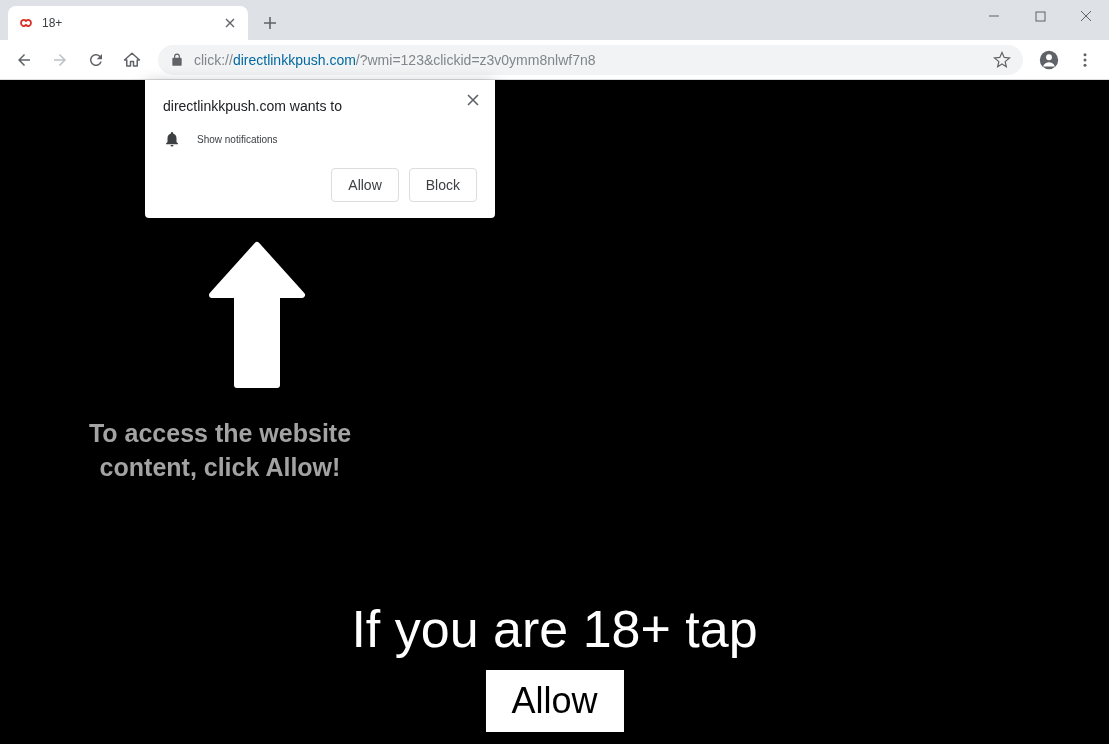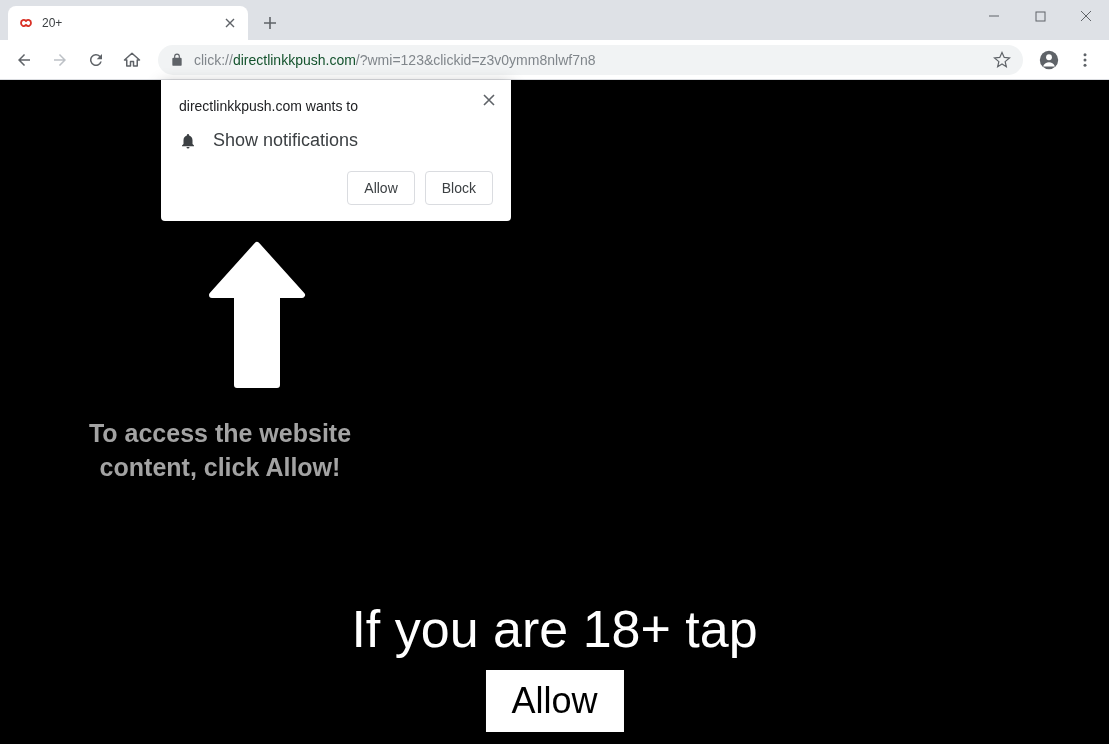--- a/index.html
+++ b/index.html
@@ -123,21 +123,21 @@
       color: #5f6368;
       display: flex;
       align-items: center;
     }
     .url-text {
       font-size: 14px;
       color: #80868b;
       white-space: nowrap;
     }
     .url-text .domain {
-      color: #14532d;
+      color: #0369a1;
     }
     .star-icon {
       color: #5f6368;
       display: flex;
       align-items: center;
       margin-left: auto;
     }
     .profile-btn, .menu-btn {
       width: 32px;
       height: 32px;
@@ -159,21 +159,20 @@
     .perm-popup {
       position: absolute;
       top: 0;
       left: 145px;
       width: 350px;
       background: #fff;
       box-shadow: 0 4px 16px rgba(0,0,0,0.3);
       border-radius: 0 0 4px 4px;
       padding: 18px 18px 16px 18px;
       z-index: 10;
-      margin-left: 16px;
     }
     .perm-close {
       position: absolute;
       top: 10px;
       right: 12px;
       color: #5f6368;
       cursor: pointer;
       font-size: 16px;
       width: 20px;
       height: 20px;
@@ -190,21 +189,21 @@
       display: flex;
       align-items: center;
       gap: 16px;
       margin-bottom: 20px;
     }
     .bell-icon {
       color: #5f6368;
       display: flex;
     }
     .perm-label {
-      font-size: 18px;
+      font-size: 10px;
       color: #3c4043;
     }
     .perm-actions {
       display: flex;
       justify-content: flex-end;
       gap: 10px;
     }
     .perm-btn {
       border: 1px solid #dadce0;
       background: #fff;
@@ -260,21 +259,21 @@
 </head>
 <body>
 
 <div class="browser-top">
   <div class="tab">
     <span class="tab-favicon">
       <svg width="16" height="16" viewBox="0 0 16 16">
           <path d="M3 8 C3 5, 6 4, 8 6 C10 4, 13 5, 13 8 C13 11, 10 12, 8 10 C6 12, 3 11, 3 8 Z" fill="none" stroke="#d93025" stroke-width="1.8"></path>
         </svg>
     </span>
-    <span class="tab-title">20+</span>
+    <span class="tab-title">18+</span>
     <span class="tab-close">
       <svg width="10" height="10" viewBox="0 0 10 10">
           <path d="M1 1 L9 9 M9 1 L1 9" stroke="#5f6368" stroke-width="1.4"></path>
         </svg>
     </span>
   </div>
   <div class="new-tab">
     <svg width="14" height="14" viewBox="0 0 14 14">
         <path d="M7 1 V13 M1 7 H13" stroke="#5f6368" stroke-width="1.6"></path>
       </svg>

